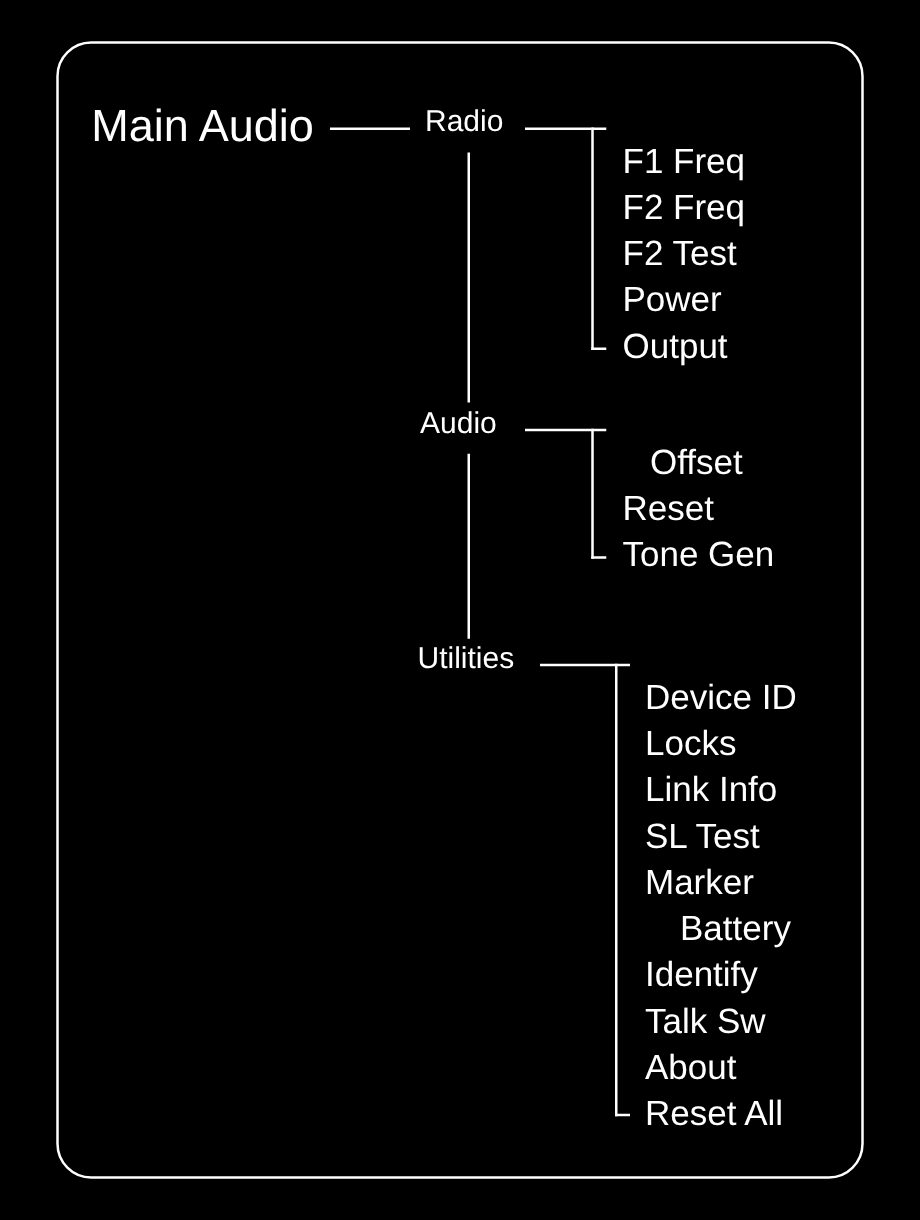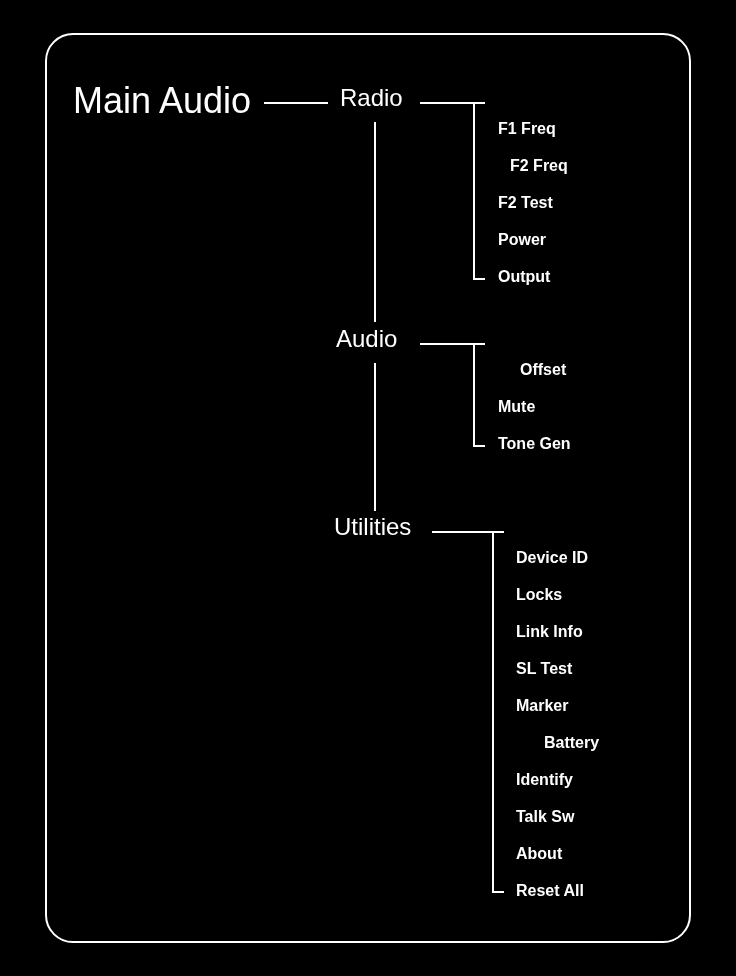--- a/index.html
+++ b/index.html
@@ -35,22 +35,22 @@
       font-weight: 400;
       left: 73px;
       top: 80px;
     }
     .category {
       font-size: 24px;
       font-weight: 400;
       text-align: right;
     }
     .item {
-      font-size: 16px;
-      font-weight: 700;
+      font-size: 28px;
+      font-weight: 400;
       line-height: 37px;
     }
     .line {
       position: absolute;
       background: #fff;
     }
     .hline {
       height: 2px;
     }
     .vline {
@@ -72,35 +72,35 @@
 
 <div class="line hline" style="left:264px; top:102px; width:64px;"></div>
 
 <div class="label category" style="left:340px; top:84px;">Radio</div>
 
 <div class="line hline" style="left:420px; top:102px; width:53px;"></div>
 
 <div class="bracket" style="left:473px; top:102px; width:12px; height:178px;"></div>
 
 <div class="label item" style="left:498px; top:110px;">F1 Freq</div>
-<div class="label item" style="left:510px; top:147px;">F2 Freq</div>
+<div class="label item" style="left:498px; top:147px;">F2 Freq</div>
 <div class="label item" style="left:498px; top:184px;">F2 Test</div>
 <div class="label item" style="left:498px; top:221px;">Power</div>
 <div class="label item" style="left:498px; top:258px;">Output</div>
 
 <div class="line vline" style="left:374px; top:122px; height:200px;"></div>
 
 <div class="label category" style="left:336px; top:325px;">Audio</div>
 
 <div class="line hline" style="left:420px; top:343px; width:53px;"></div>
 
 <div class="bracket" style="left:473px; top:343px; width:12px; height:104px;"></div>
 
 <div class="label item" style="left:520px; top:351px;">Offset</div>
-<div class="label item" style="left:498px; top:388px;">Mute</div>
+<div class="label item" style="left:498px; top:388px;">Reset</div>
 <div class="label item" style="left:498px; top:425px;">Tone Gen</div>
 
 <div class="line vline" style="left:374px; top:363px; height:148px;"></div>
 
 <div class="label category" style="left:334px; top:513px;">Utilities</div>
 
 <div class="line hline" style="left:432px; top:531px; width:60px;"></div>
 
 <div class="bracket" style="left:492px; top:531px; width:12px; height:362px;"></div>
 

